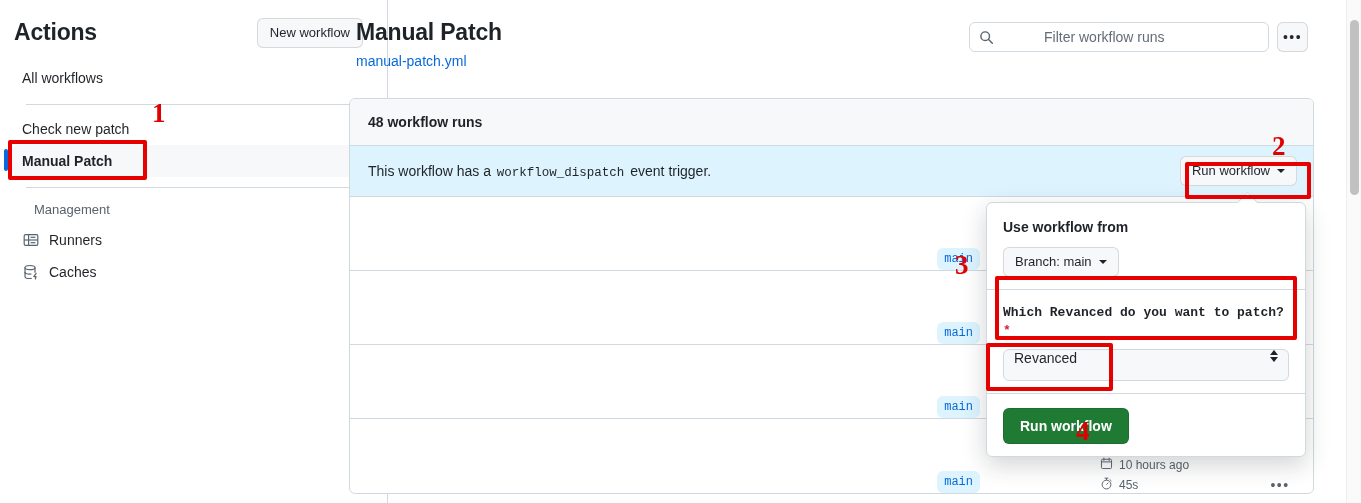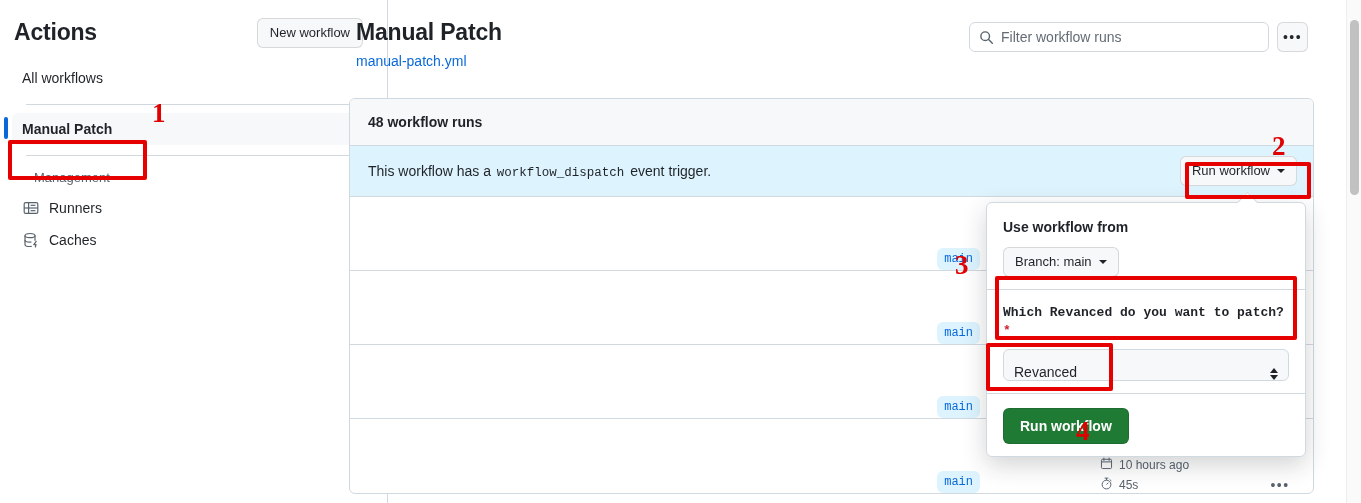--- a/index.html
+++ b/index.html
@@ -121,21 +121,21 @@
     box-sizing: border-box;
   }
   .search-box .s-icon {
     margin: 0 7px 0 9px;
     color: #59636e; display: inline-flex;
   }
   .search-input {
     border: 0; outline: none; background: transparent;
     font-family: "Liberation Sans", sans-serif;
     font-size: 14px; color: #1f2328;
-    width: 240px; padding: 0;
+    width: 240px; padding: 0; margin-left: 43px;
   }
   .search-input::placeholder { color: #636c76; }
   .kebab-btn {
     width: 31px; height: 30px;
     border: 1px solid rgba(31,35,40,0.15);
     border-radius: 6px;
     background: #f6f8fa;
     display: flex; align-items: center; justify-content: center;
     cursor: pointer;
     box-sizing: border-box;
@@ -273,21 +273,21 @@
     line-height: 18px;
   }
   .req-star { color: #cf222e; font-weight: 700; }
   .panel-select {
     margin-top: 9px;
     width: 100%;
     height: 32px;
     background: #f6f8fa;
     border: 1px solid #d1d9e0;
     border-radius: 6px;
-    display: flex; align-items: flex-end; justify-content: space-between;
+    display: flex; align-items: flex-start; justify-content: space-between;
     padding: 0 10px;
     box-sizing: border-box;
     font-size: 14px; color: #1f2328;
     cursor: pointer;
   }
   .updown { display: inline-flex; flex-direction: column; gap: 2px; color: #1f2328; }
   .tri-up {
     width: 0; height: 0;
     border-left: 4px solid transparent;
     border-right: 4px solid transparent;
@@ -362,20 +362,23 @@
       <div class="new-workflow-btn">New workflow</div>
     </div>
 
     <div class="nav-list">
       <div class="nav-item">
         <span>All workflows</span>
       </div>
 
       <div class="nav-divider"></div>
 
+      <div class="nav-item">
+        <span>Check new patch</span>
+      </div>
       <div class="nav-item selected">
         <span>Manual Patch</span>
       </div>
 
       <div class="nav-divider"></div>
 
       <div class="nav-section-label">Management</div>
 
       <div class="nav-item">
         <span class="nav-icon">

